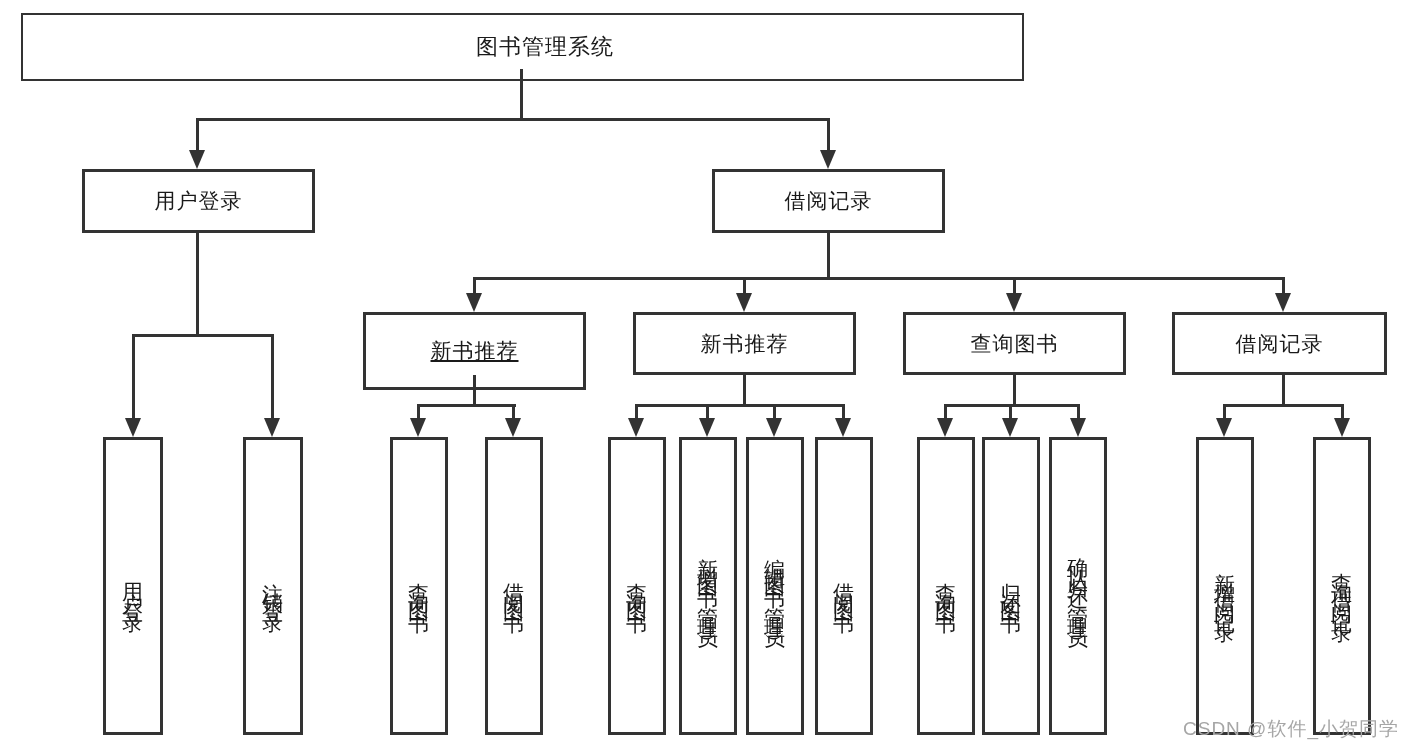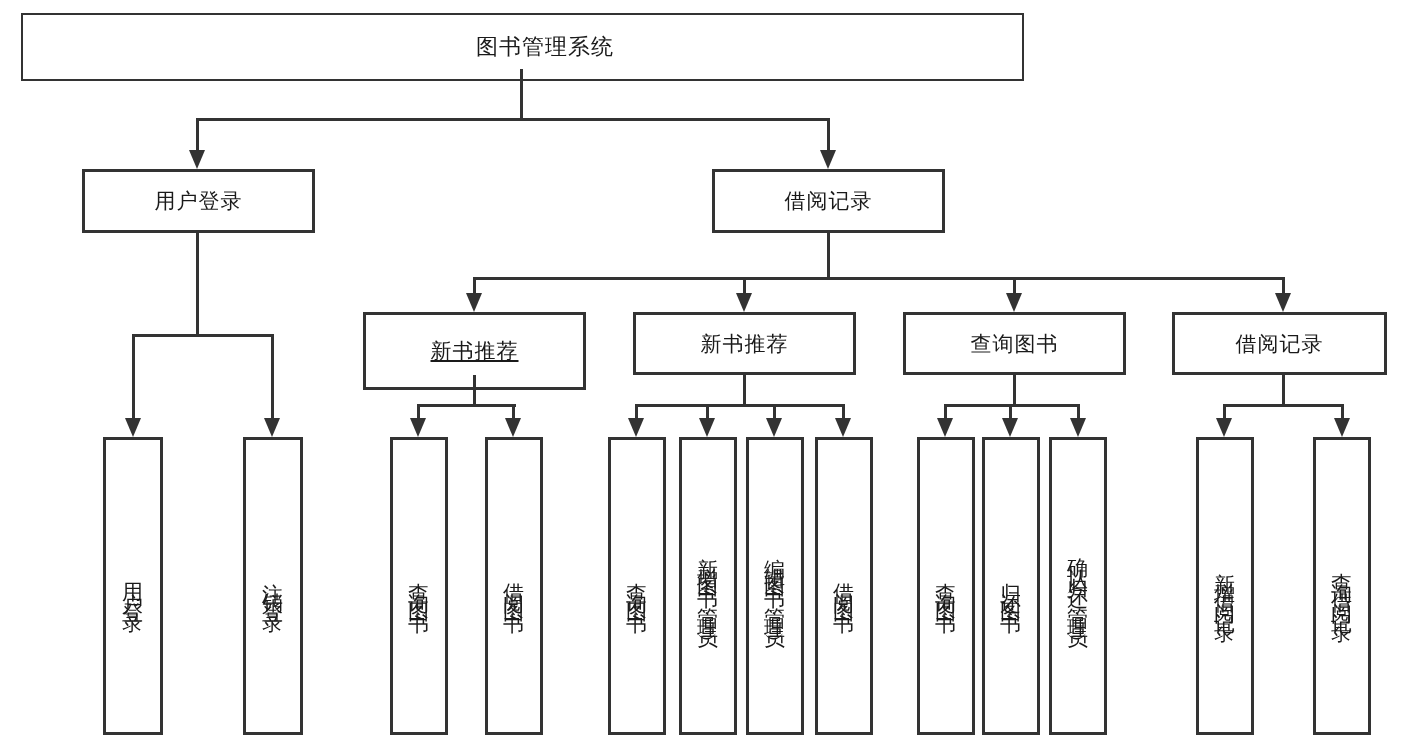--- a/index.html
+++ b/index.html
@@ -177,14 +177,15 @@
     <span>确认归还（管理员）</span>
   </div>
 
   <div class="box leaf" style="left:1196px; top:437px; width:58px; height:298px;">
     <span>新增借阅记录</span>
   </div>
   <div class="box leaf" style="left:1313px; top:437px; width:58px; height:298px;">
     <span>查询借阅记录</span>
   </div>
 
+  <div class="watermark">CSDN @软件_小贺同学</div>
 
 </div>
 
 </body></html>

